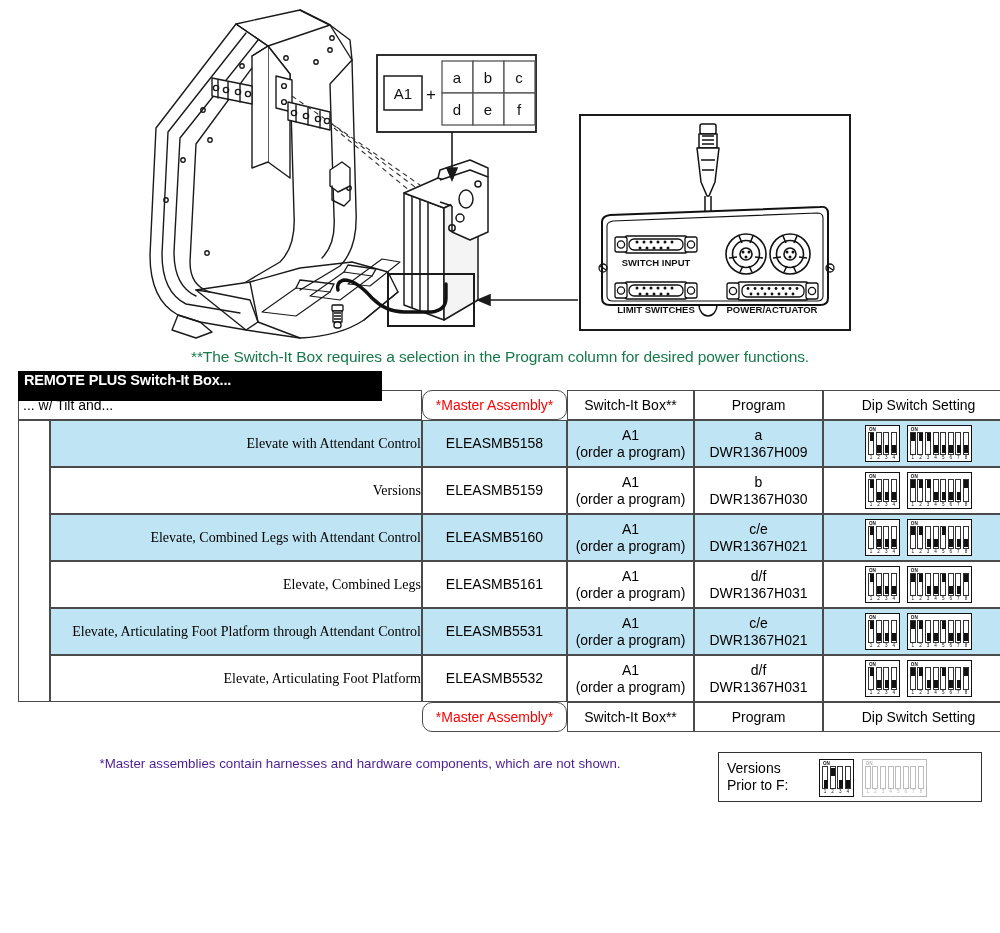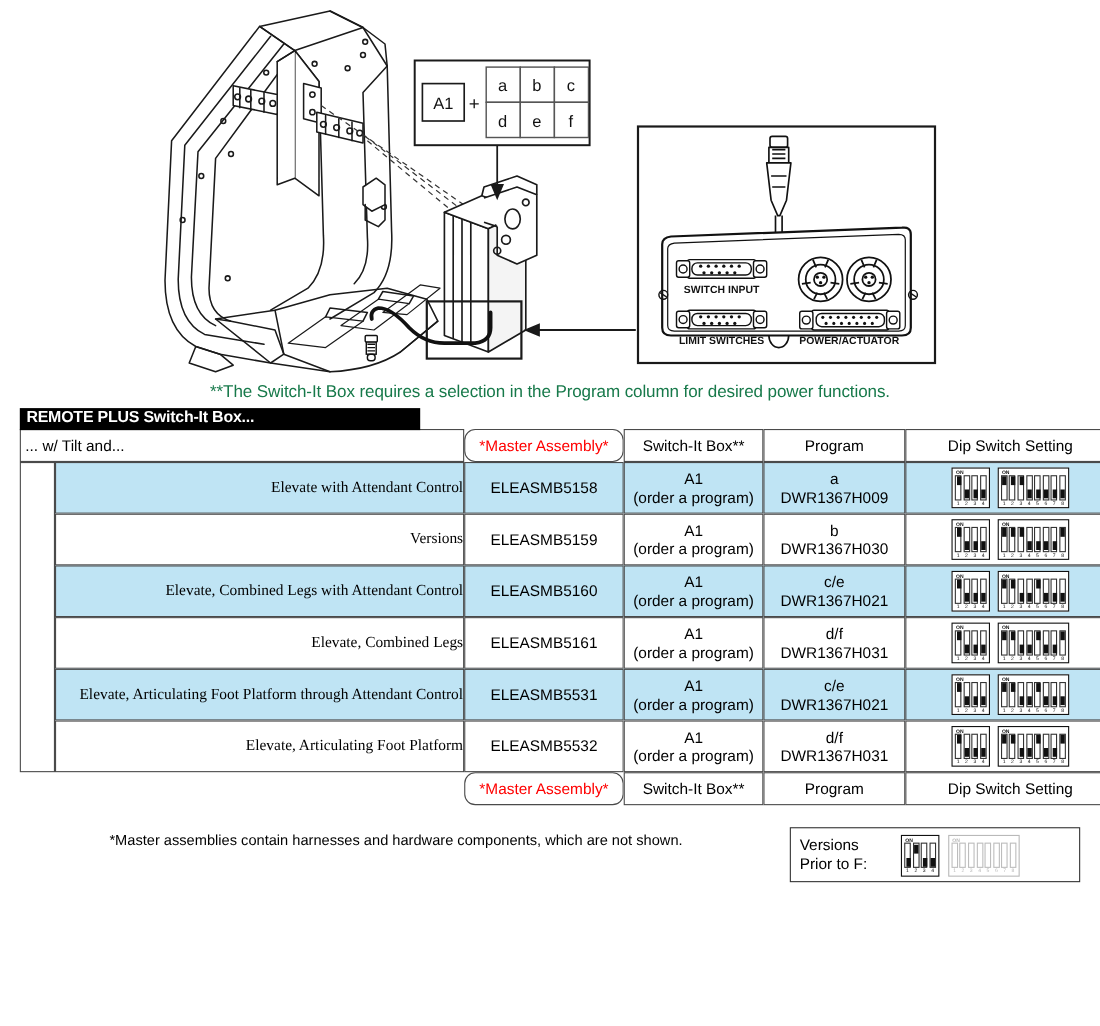--- a/index.html
+++ b/index.html
@@ -40,21 +40,21 @@
   #table-block {
     position: absolute;
     left: 18px; top: 371px;
     width: 964px;
   }
 
   .black-banner {
     position: absolute;
     left: 0; top: 0;
     width: 364px;
-    height: 20px;
+    height: 30px;
     background: #000;
     color: #fff;
     font-size: 14.5px;
     font-weight: 700;
     line-height: 19px;
     padding-left: 6px;
     box-sizing: border-box;
     letter-spacing: -0.2px;
     z-index: 4;
   }
@@ -172,21 +172,21 @@
     position: absolute;
     left: 0; top: 752px;
     width: 1000px;
     height: 70px;
   }
   #red-notes {
     position: absolute;
     left: 10px; top: 4px;
     width: 700px;
     text-align: center;
-    color: #000000;
+    color: #4c1d95;
     font-size: 13.3px;
     line-height: 16.5px;
   }
   #versions-box {
     position: absolute;
     left: 718px; top: 0px;
     width: 264px;
     height: 50px;
     border: 1.6px solid #333;
     box-sizing: border-box;

